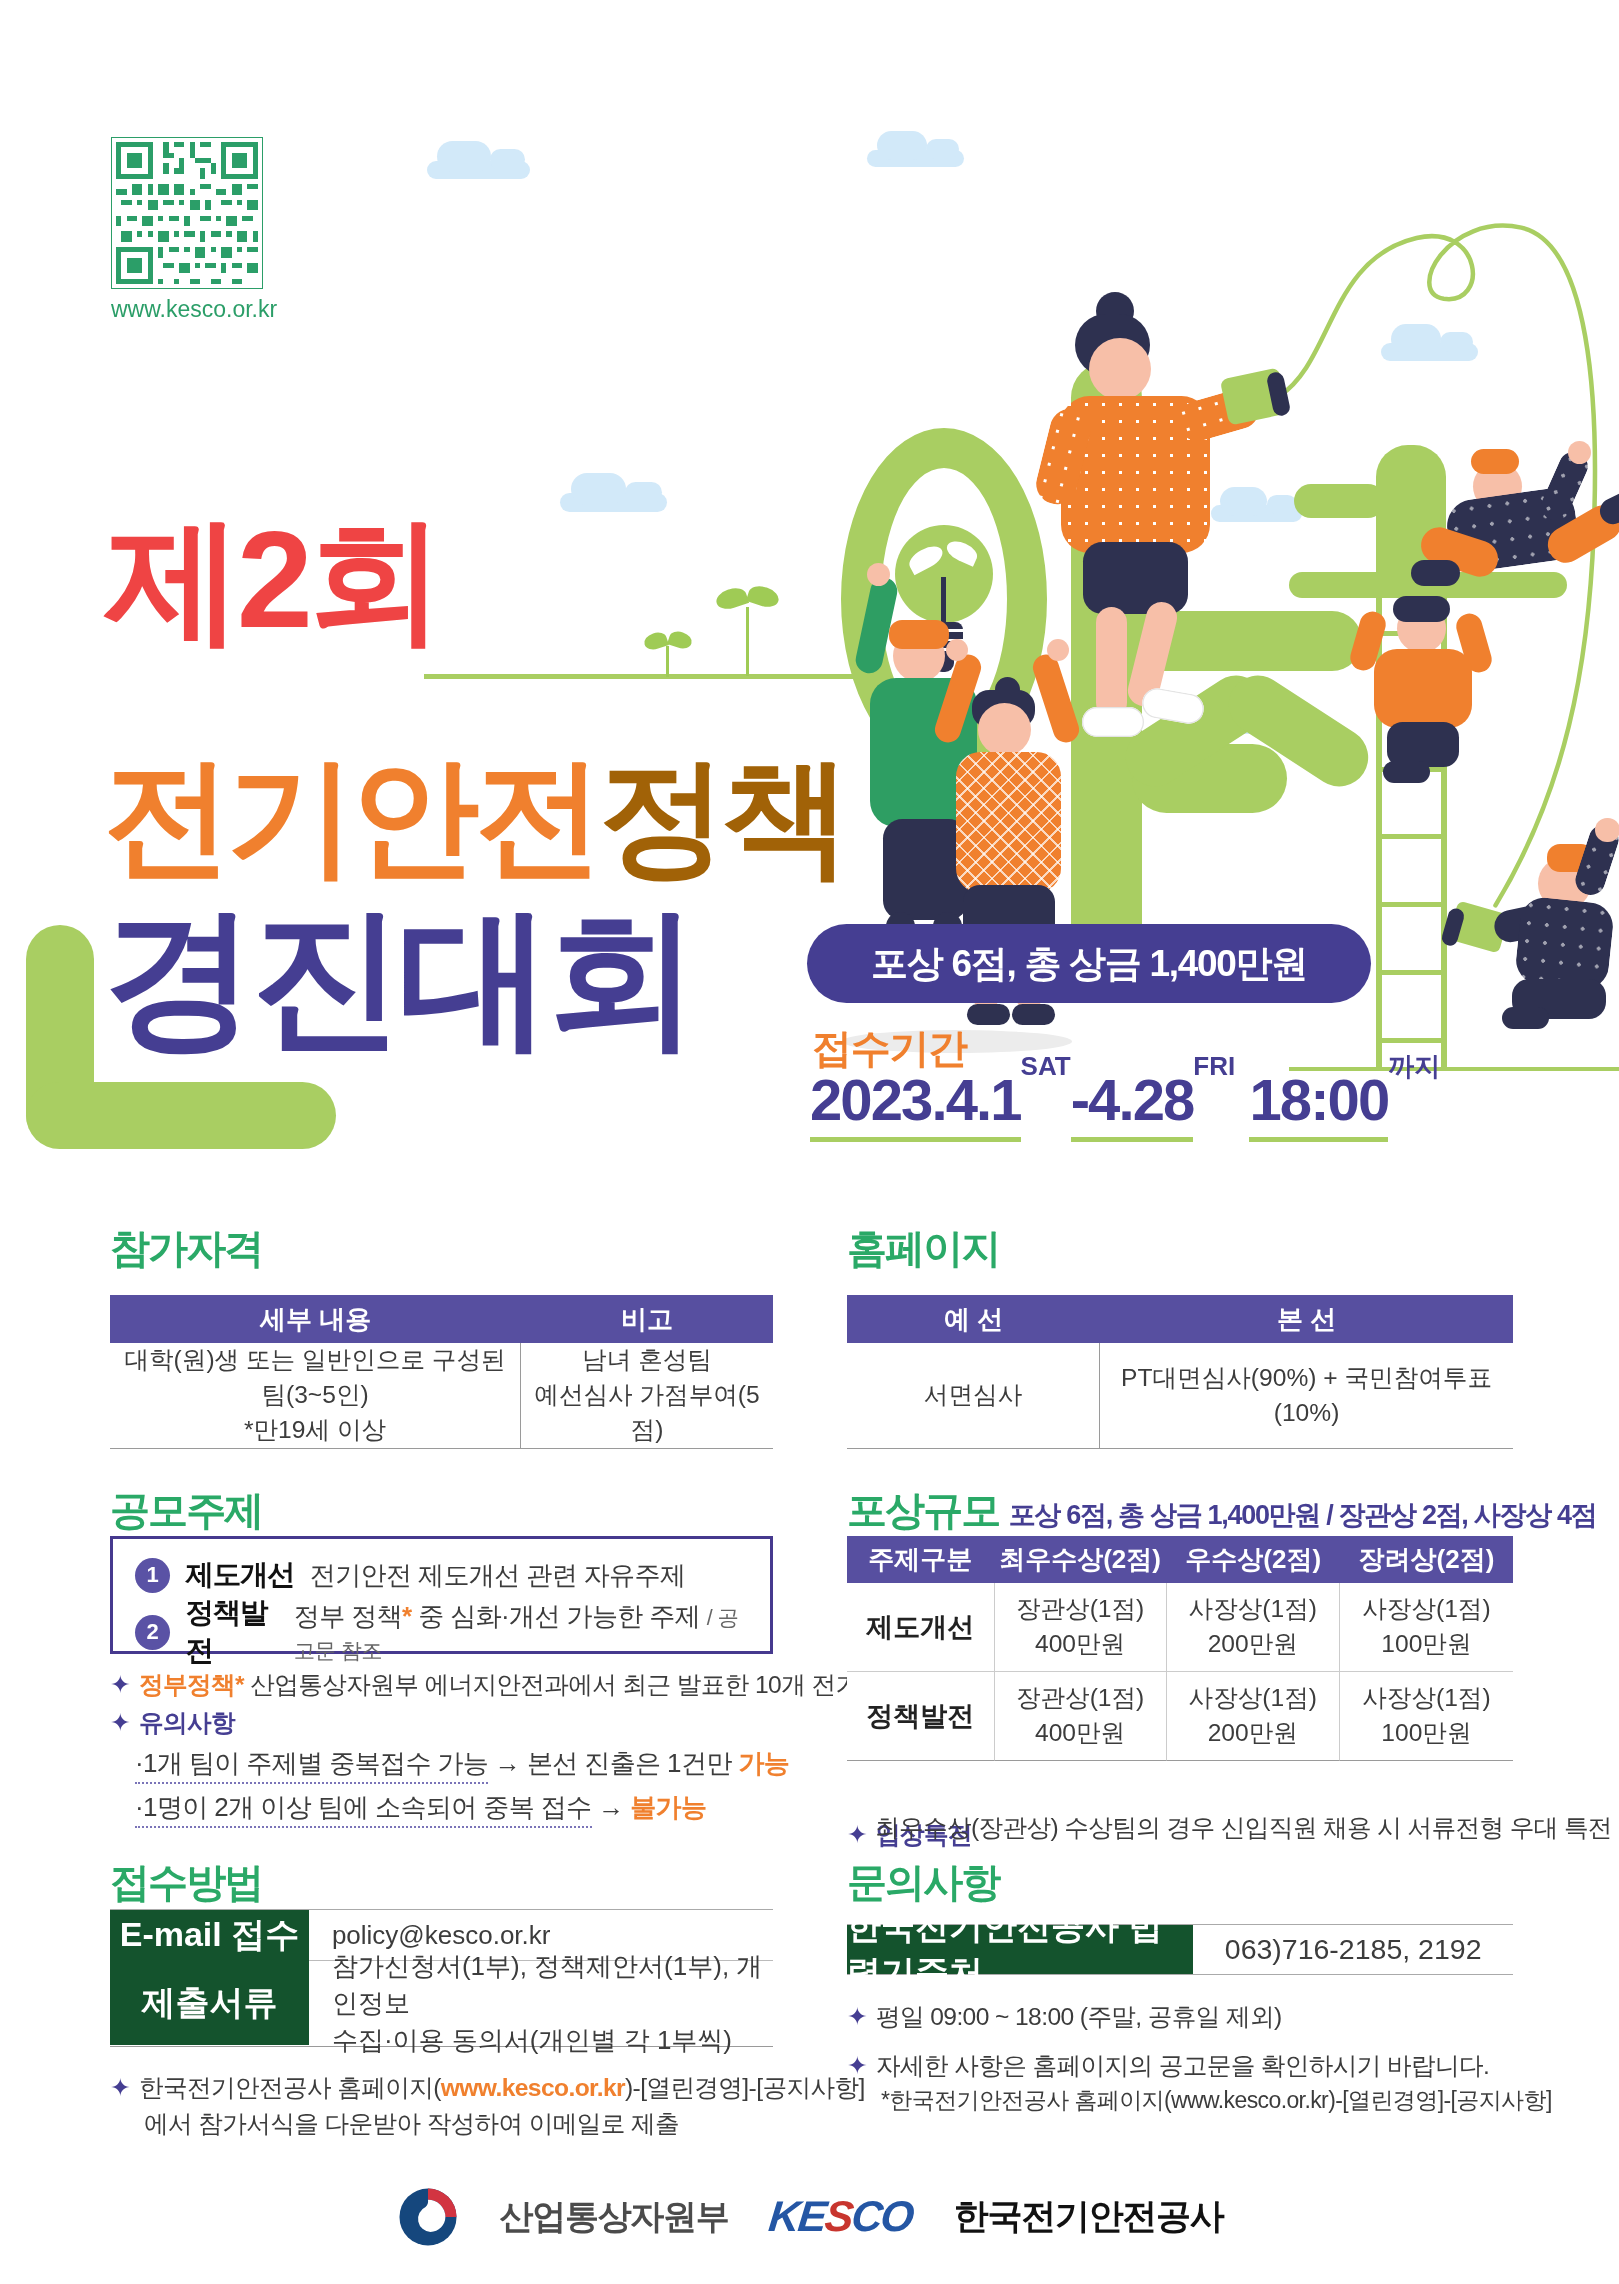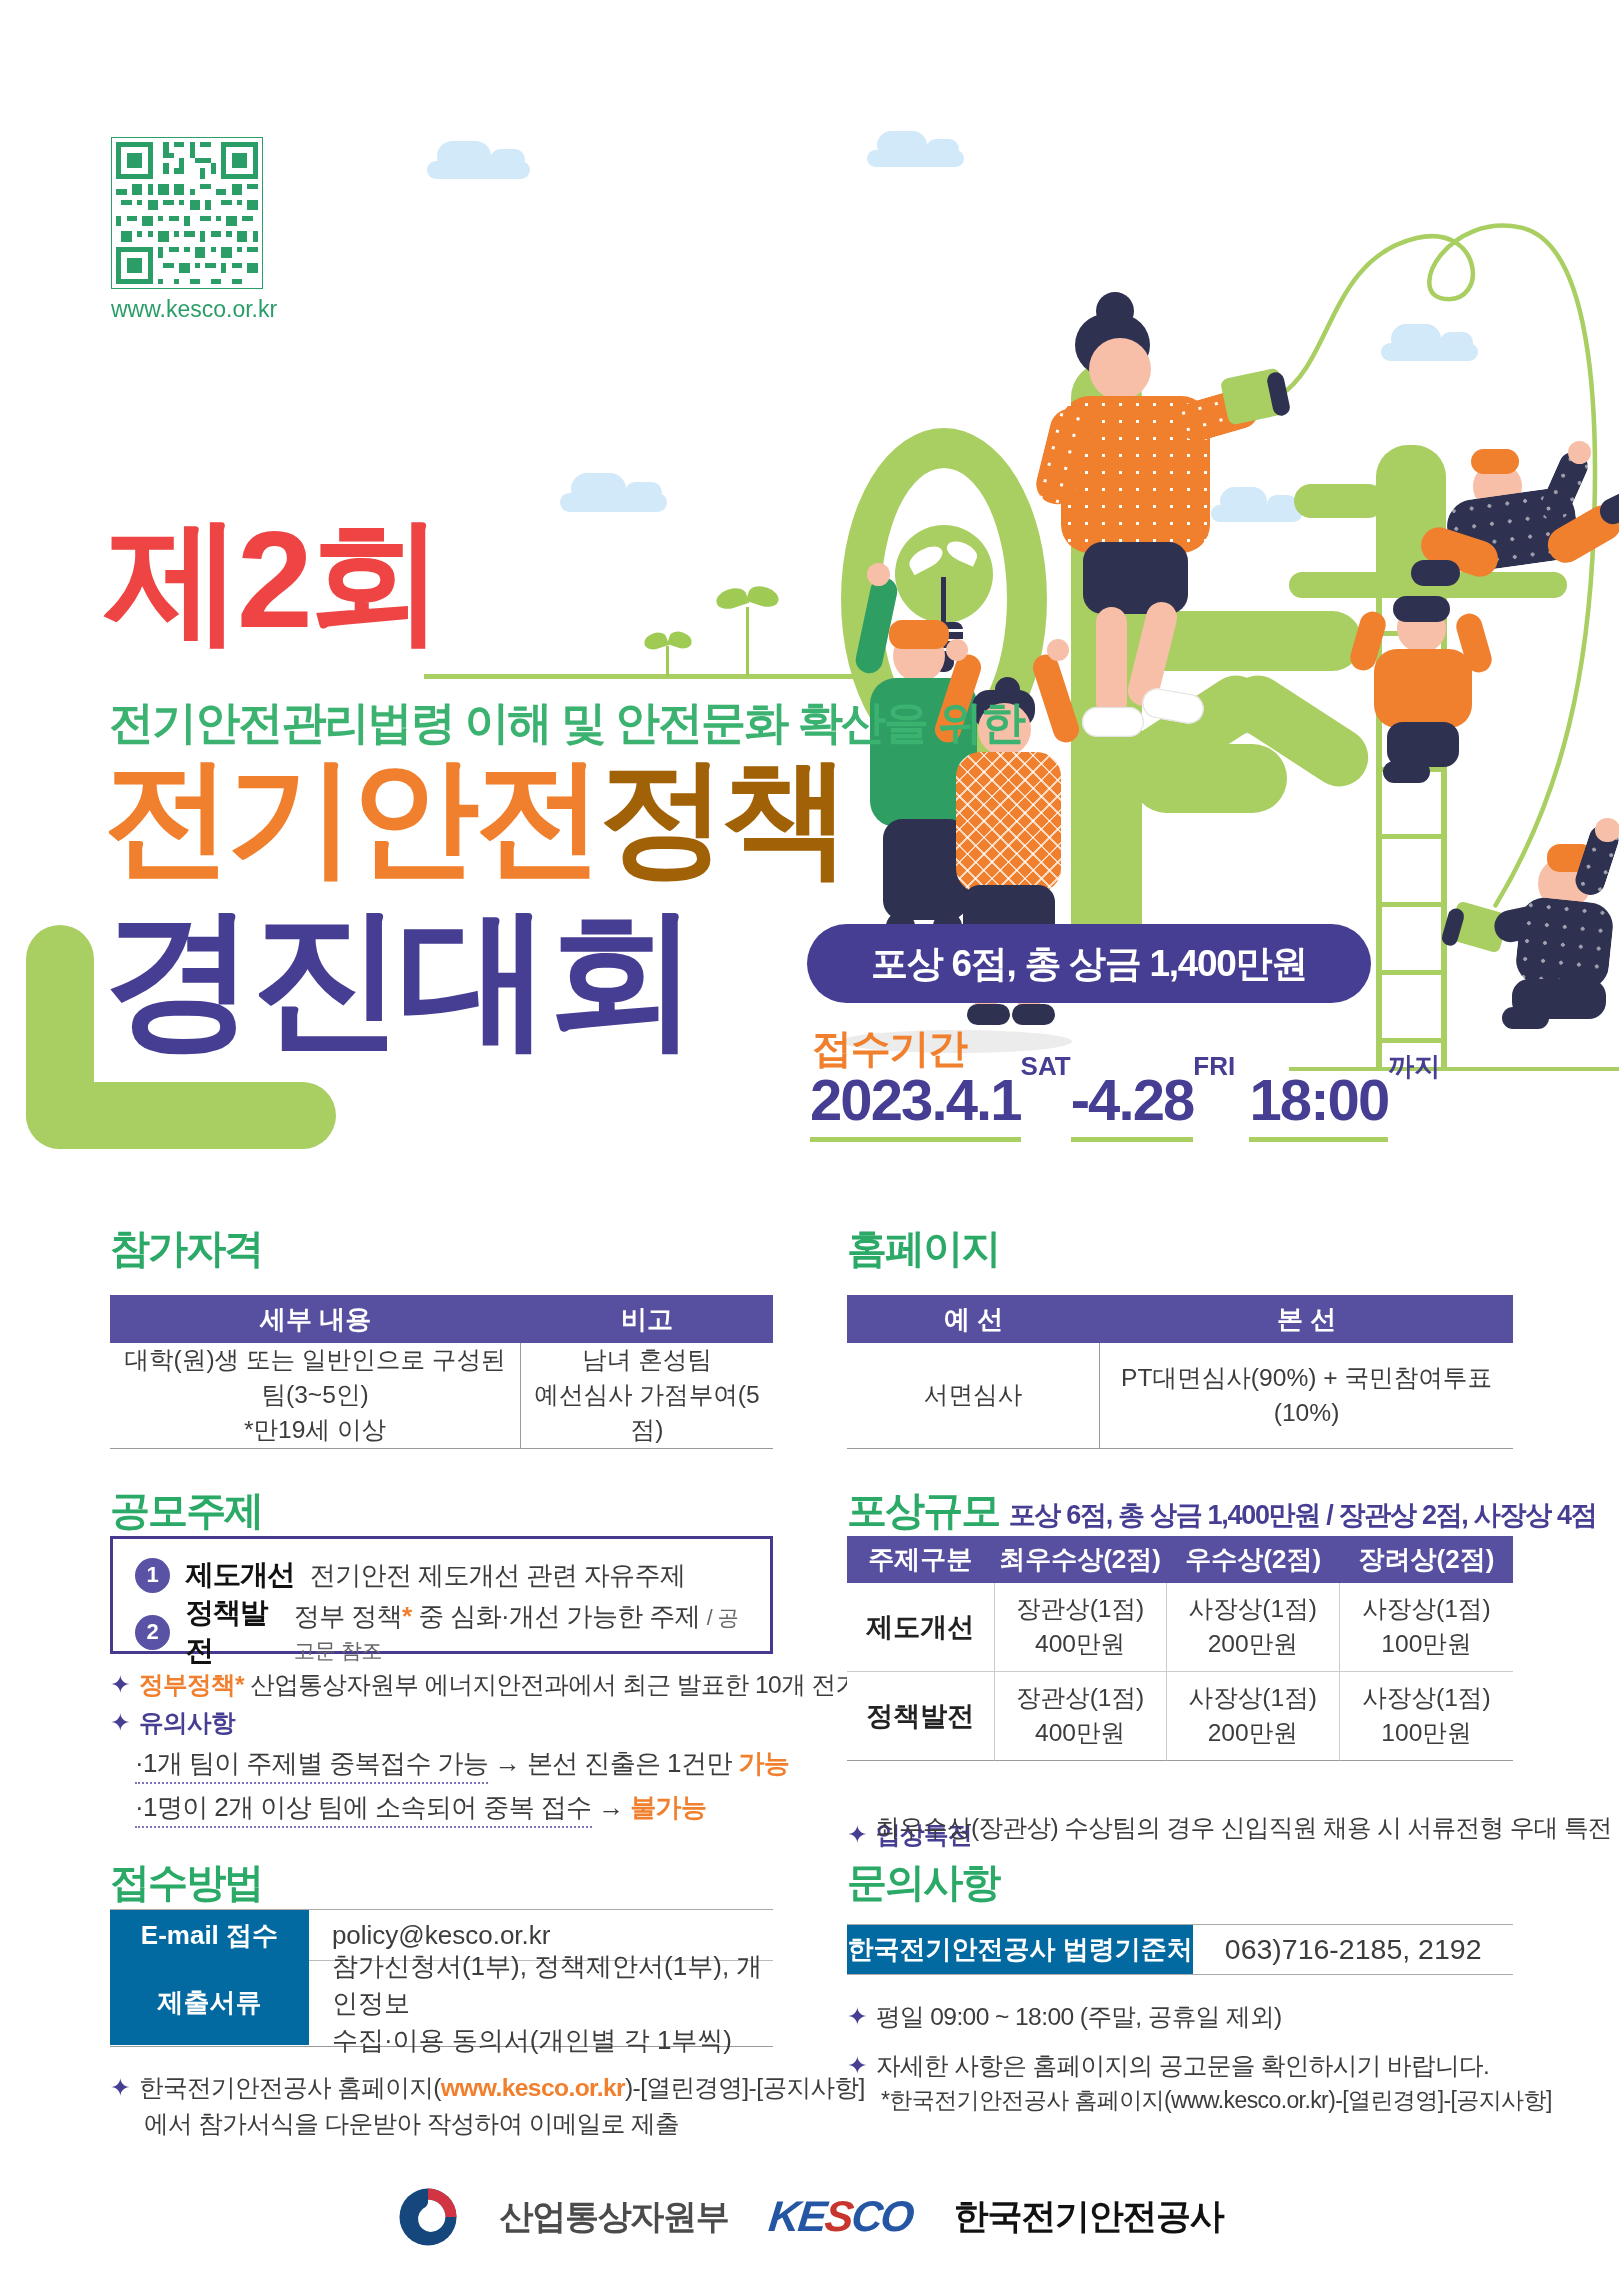--- a/index.html
+++ b/index.html
@@ -57,21 +57,21 @@
               display:flex;align-items:center;justify-content:center;flex:0 0 auto;}
   .topic-label{font-size:28.5px;font-weight:800;color:#111;letter-spacing:-1.3px;}
   .topic-desc{font-size:26px;color:#3c3c3c;letter-spacing:-0.6px;}
   .topic-small{font-size:21.3px;color:#666;}
   .note-line{position:absolute;font-size:24.6px;color:#3c3c3c;letter-spacing:-0.6px;white-space:nowrap;}
   .star{color:#453e92;font-size:24.6px;font-weight:700;margin-right:9px;}
   .orange-t{color:#f0802e;font-weight:700;}
   .purple-t{color:#453e92;font-weight:800;}
   .dotted{border-bottom:2.6px dotted #7a74b8;padding-bottom:3.9px;}
   .bullet{position:absolute;font-size:26px;color:#3c3c3c;letter-spacing:-0.6px;white-space:nowrap;}
-  .lbl-cell{background:#0369a1;color:#fff;font-size:26px;font-weight:700;display:flex;align-items:center;justify-content:center;}
+  .lbl-cell{background:#14532d;color:#fff;font-size:34px;font-weight:700;display:flex;align-items:center;justify-content:center;}
   .val-cell{background:#fff;font-size:26px;color:#3c3c3c;display:flex;flex-direction:column;justify-content:center;
             align-items:flex-start;padding-left:23px;line-height:1.42;}
   
   .footer{position:absolute;left:0;top:2181px;width:1620px;height:71px;display:flex;align-items:center;justify-content:center;gap:41px;}
   .motie-name{font-size:34px;font-weight:700;color:#4b4b4b;letter-spacing:-1.3px;}
   .kesco-word{font-size:43px;font-weight:800;font-style:italic;color:#2456a4;letter-spacing:-1.9px;transform:skewX(-6deg);}
   .kesco-word .s-red{color:#c8352e;}
   .kesco-name{font-size:35px;font-weight:800;color:#111;letter-spacing:-1.3px;}
   .qr-caption{font-size:23px;color:#2b9e68;letter-spacing:0;}
 </style>
@@ -260,21 +260,20 @@
       <path d="M1 15h1v2H1zM3 15h2v1H3zM6 15h2v2H6zM9 15h1v1H9zM11 15h2v1h-2zM14 15h1v2h-1zM17 15h2v1h-2zM20 15h1v1h-1zM22 15h2v2h-2zM25 15h2v1h-2z"></path>
       <path d="M2 18h2v2H2zM5 18h1v1H5zM7 18h1v1H7zM9 18h2v2H9zM12 18h1v1h-1zM14 18h2v1h-2zM17 18h1v2h-1zM19 18h2v1h-2zM22 18h1v1h-1zM24 18h2v2h-2zM27 18h1v2h-1z"></path>
       <path d="M9 21h1v2H9zM11 21h2v1h-2zM14 21h1v1h-1zM16 21h2v2h-2zM19 21h1v1h-1zM21 21h2v2h-2zM24 21h1v1h-1zM26 21h2v1h-2z"></path>
       <path d="M10 24h2v1h-2zM13 24h2v2h-2zM16 24h1v1h-1zM18 24h2v1h-2zM21 24h1v2h-1zM23 24h2v1h-2zM26 24h2v2h-2z"></path>
       <path d="M9 27h1v1H9zM12 27h1v1h-1zM15 27h2v1h-2zM19 27h2v1h-2zM23 27h2v1h-2z"></path>
     </g>
   </svg>
   <div class="abs qr-caption" style="left:111px;top:296px;">www.kesco.or.kr</div>
 
   <div class="abs edition" style="left:105px;top:511px;">제2회</div>
-  <div class="abs subtitle" style="left:109px;top:693px;">전기안전관리법령 이해 및 안전문화 확산을 위한</div>
   <div class="abs title-row" style="left:103px;top:752px;">
     <span class="t-orange">전기안전</span><span class="t-purple">정책</span>
   </div>
   <div class="abs title2" style="left:103px;top:900px;">경진대회</div>
 
   <div class="abs badge" style="left:807px;top:924px;width:564px;height:79px;">포상 6점, 총 상금 1,400만원</div>
   <div class="abs period-label" style="left:812px;top:1021px;">접수기간</div>
   <div class="abs period" style="left:810px;top:1066px;">
     <span class="dnum">2023.4.1</span><sup>SAT</sup><span class="dnum">-4.28</span><sup>FRI</sup> <span class="dnum">18:00</span><sup>까지</sup>
   </div>

